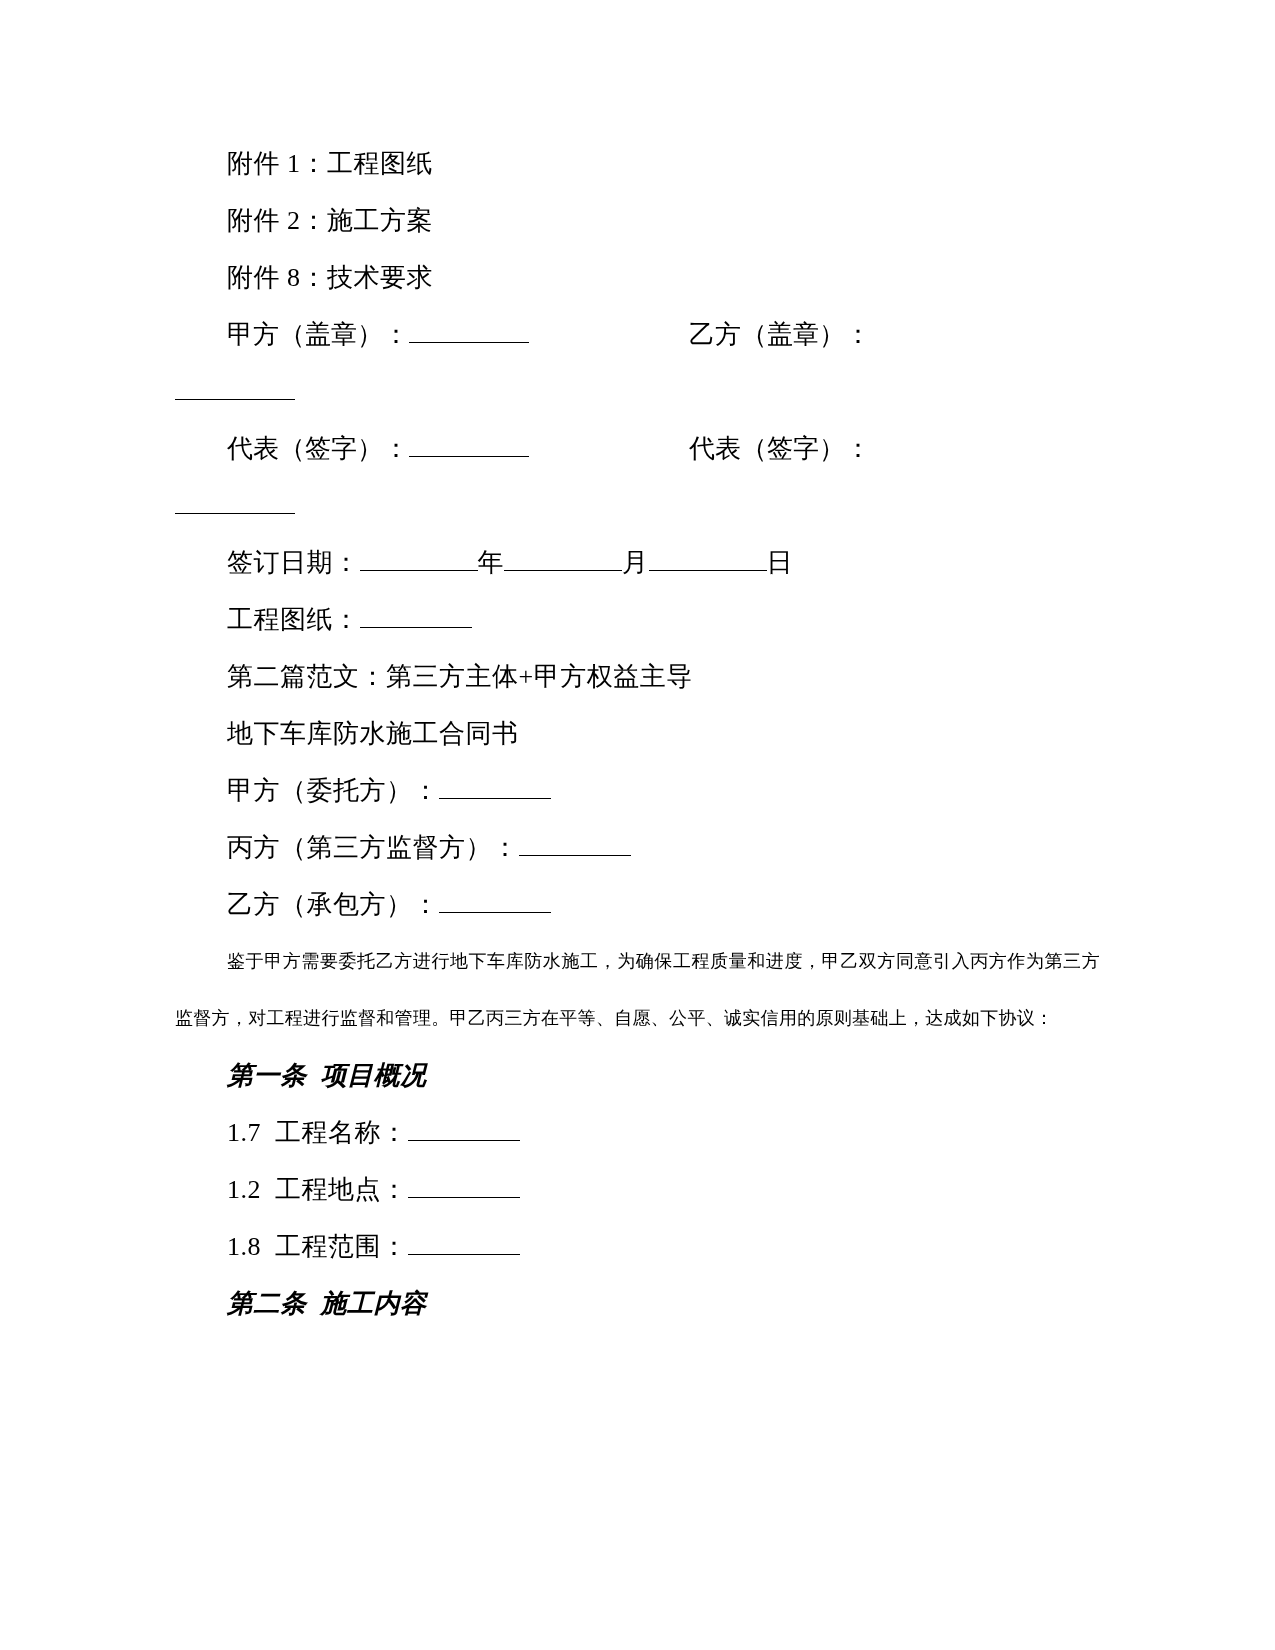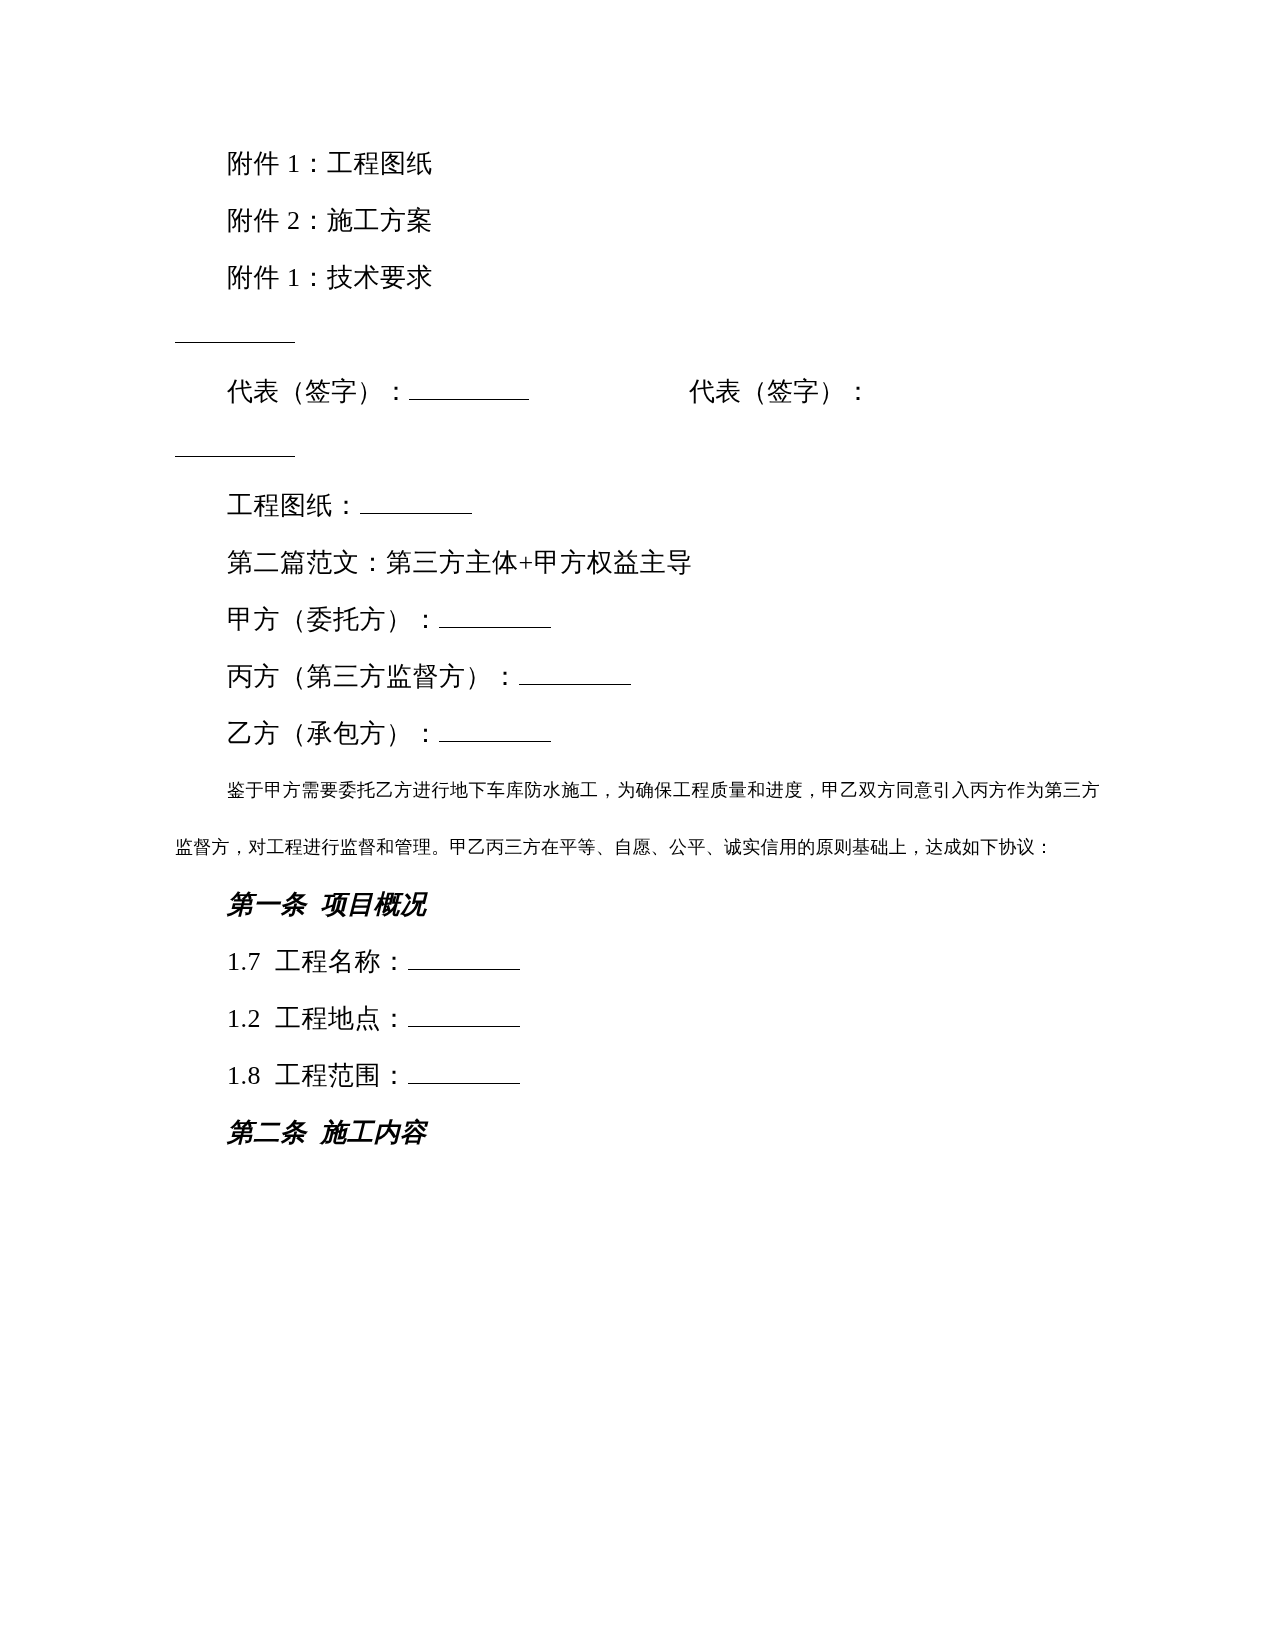--- a/index.html
+++ b/index.html
@@ -76,34 +76,39 @@
   .nowrap { white-space: nowrap; }
 </style>
 </head>
 <body>
 
 <div class="page">
   <div class="doc-body">
 
     <div class="line indent">附件 1：工程图纸</div>
     <div class="line indent">附件 2：施工方案</div>
-    <div class="line indent">附件 1：技术要求</div>
+    <div class="line indent">附件 8：技术要求</div>
 
+    <div class="two-col">
+      <span class="indent-sm" style="display:inline-block;"></span><span>甲方（盖章）：</span><span class="blank w-med"></span><span class="col-gap"></span><span>乙方（盖章）：</span>
+    </div>
     <div class="hang-blank"><span class="blank w-med"></span></div>
 
     <div class="two-col">
       <span class="indent-sm" style="display:inline-block;"></span><span>代表（签字）：</span><span class="blank w-med"></span><span class="col-gap"></span><span>代表（签字）：</span>
     </div>
     <div class="hang-blank"><span class="blank w-med"></span></div>
 
+    <div class="line indent nowrap"><span>签订日期：</span><span class="blank w-date"></span><span>年</span><span class="blank w-date"></span><span>月</span><span class="blank w-date"></span><span>日</span></div>
 
     <div class="line indent"><span>工程图纸：</span><span class="blank w-short"></span></div>
 
     <div class="line indent">第二篇范文：第三方主体+甲方权益主导</div>
 
+    <div class="line indent">地下车库防水施工合同书</div>
 
     <div class="line indent"><span>甲方（委托方）：</span><span class="blank w-short"></span></div>
     <div class="line indent"><span>丙方（第三方监督方）：</span><span class="blank w-short"></span></div>
     <div class="line indent"><span>乙方（承包方）：</span><span class="blank w-short"></span></div>
 
     <div class="para"><span class="first">鉴于甲方需要委托乙方进行地下车库防水施工，为确保工程质量和进度，甲乙双方同意引入丙方作为第三方监督方，对工程进行监督和管理。甲乙丙三方在平等、自愿、公平、诚实信用的原则基础上，达成如下协议：</span></div>
 
     <div class="line indent bold">第一条  项目概况</div>
     <div class="line indent"><span>1.7  工程名称：</span><span class="blank w-short"></span></div>
     <div class="line indent"><span>1.2  工程地点：</span><span class="blank w-short"></span></div>

